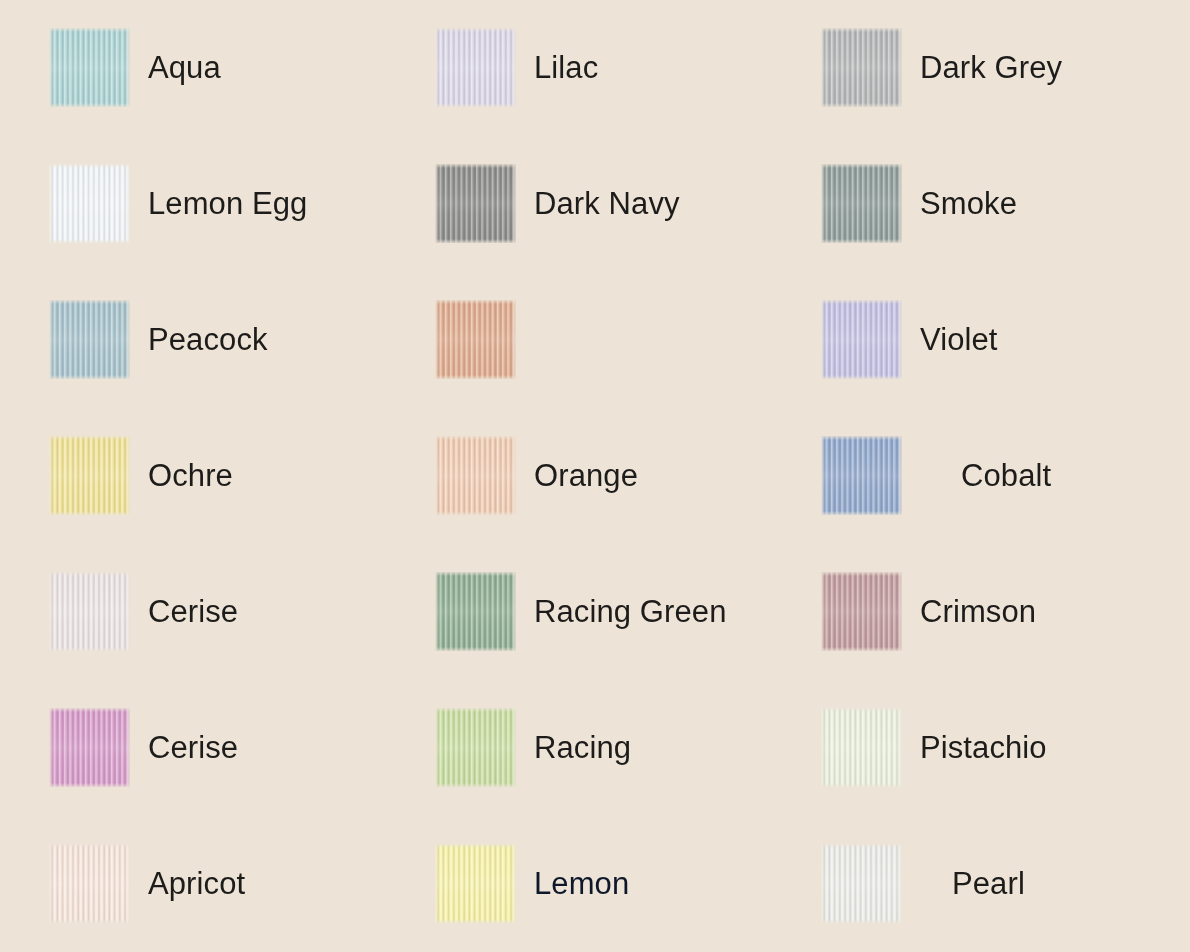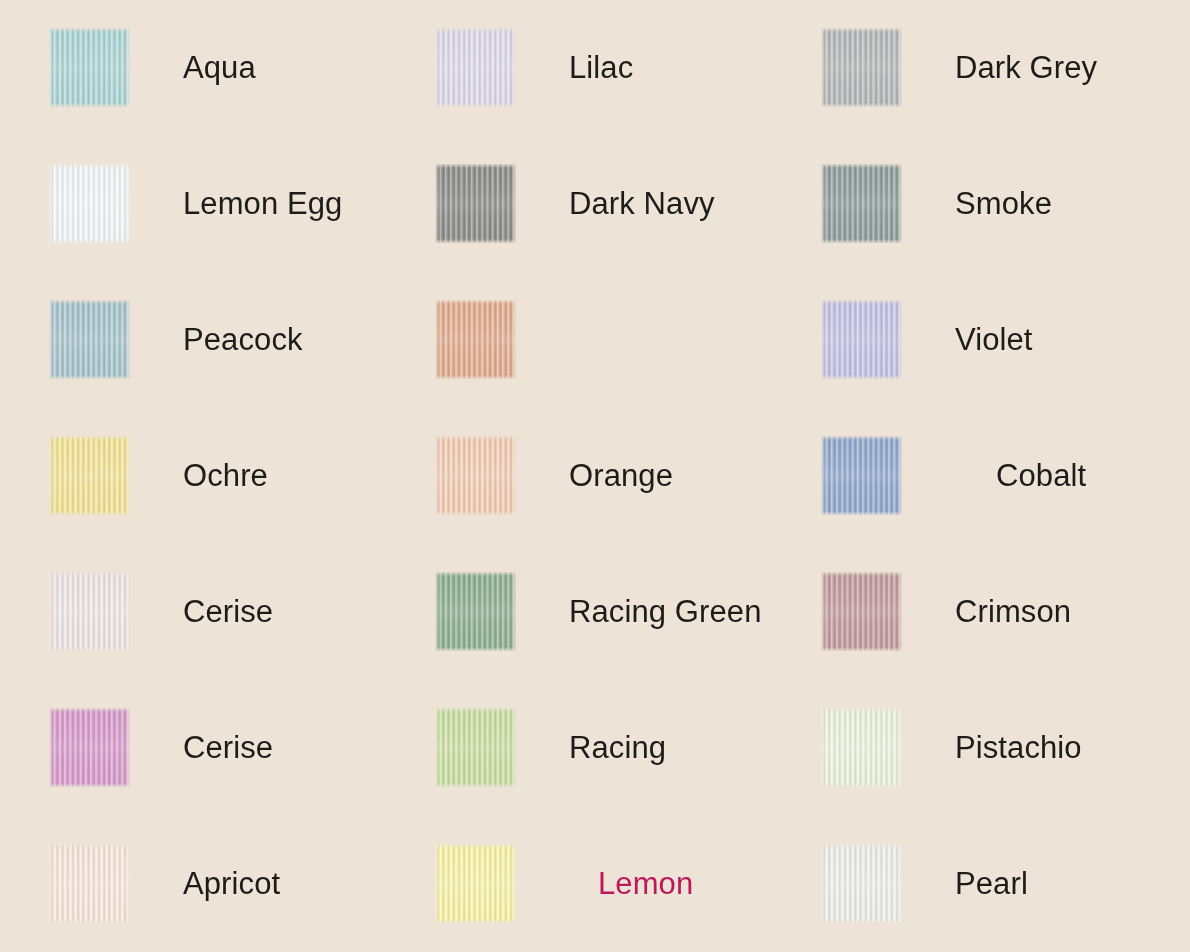--- a/index.html
+++ b/index.html
@@ -21,21 +21,21 @@
     grid-template-columns: repeat(3, 386px);
     grid-template-rows: repeat(7, 136px);
     padding-left: 49px;
     padding-top: 28px;
     box-sizing: border-box;
   }
 
   .swatch-item {
     display: flex;
     align-items: flex-start;
-    gap: 53px;
+    gap: 18px;
   }
 
   .swatch-chip {
     position: relative;
     width: 81px;
     height: 79px;
     flex: 0 0 auto;
     border-radius: 3px;
     overflow: hidden;
   }
@@ -269,24 +269,24 @@
       </div>
       <div class="swatch-label" style="color: rgb(29, 28, 26);">Apricot</div>
     </div>
     <div class="swatch-item">
       <div class="swatch-chip">
         <div class="chip-base" style="background: rgb(248, 243, 168);"></div>
         <div class="chip-stripes"></div>
         <div class="chip-sheen"></div>
         <div class="chip-edge"></div>
       </div>
-      <div class="swatch-label" style="color: #be185d; margin-left: 29px;">Lemon</div>
+      <div class="swatch-label" style="color: #0f172a;">Lemon</div>
     </div>
     <div class="swatch-item">
       <div class="swatch-chip">
         <div class="chip-base" style="background: rgb(237, 237, 233);"></div>
         <div class="chip-stripes"></div>
         <div class="chip-sheen"></div>
         <div class="chip-edge"></div>
       </div>
-      <div class="swatch-label" style="color: rgb(29, 28, 26);">Pearl</div>
+      <div class="swatch-label" style="color: rgb(29, 28, 26); margin-left: 32px;">Pearl</div>
     </div>
   </div>
 
 </body></html>

